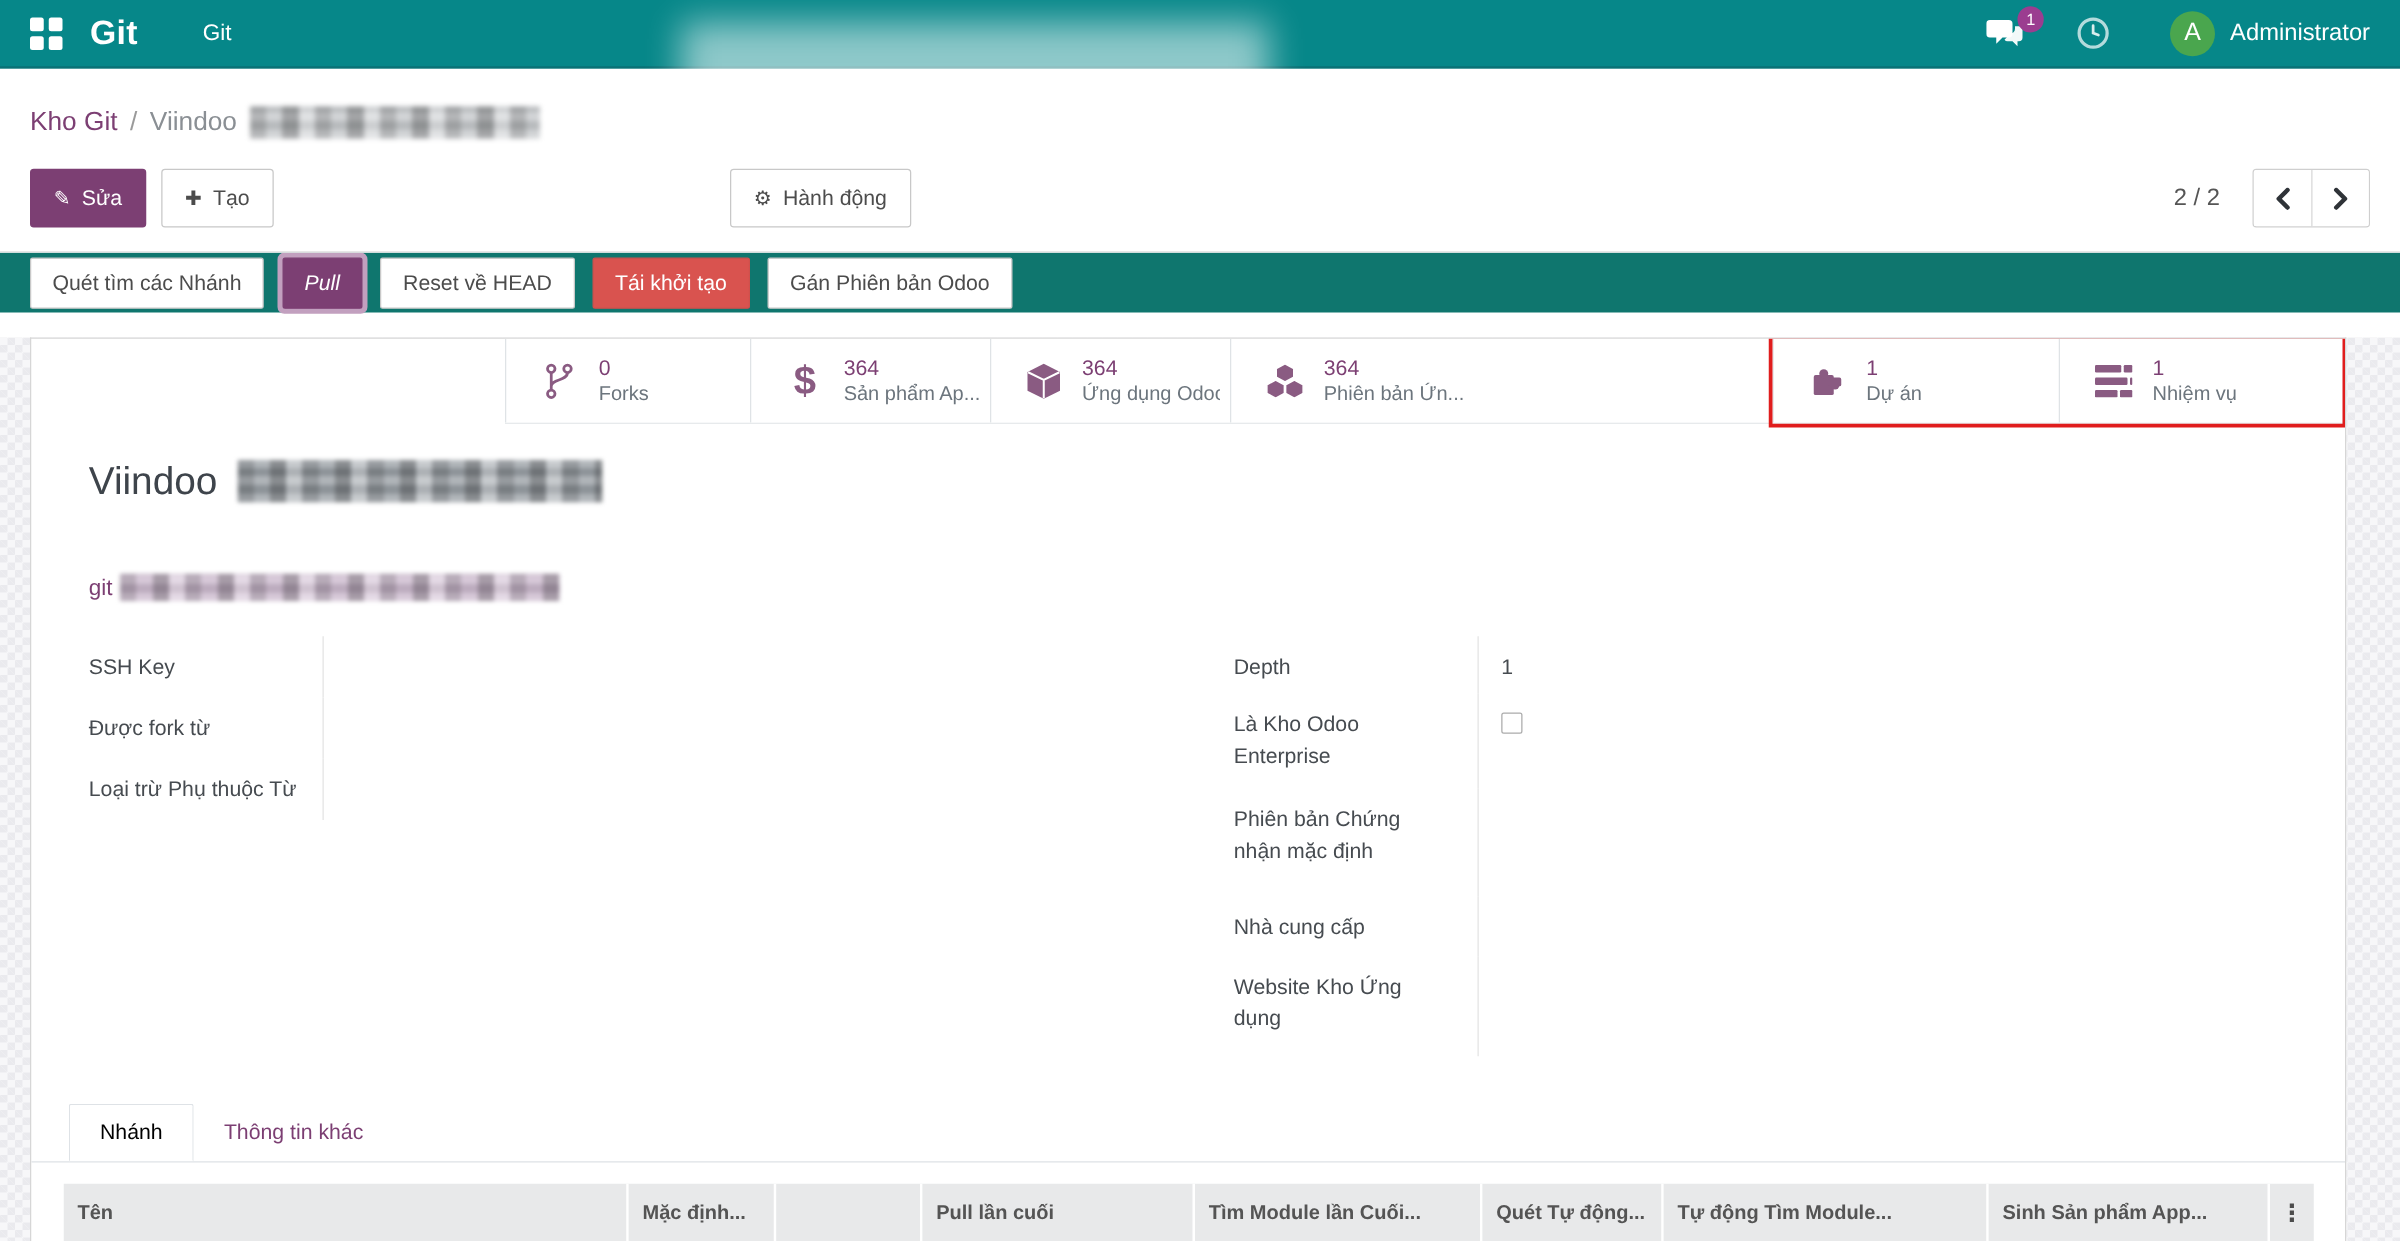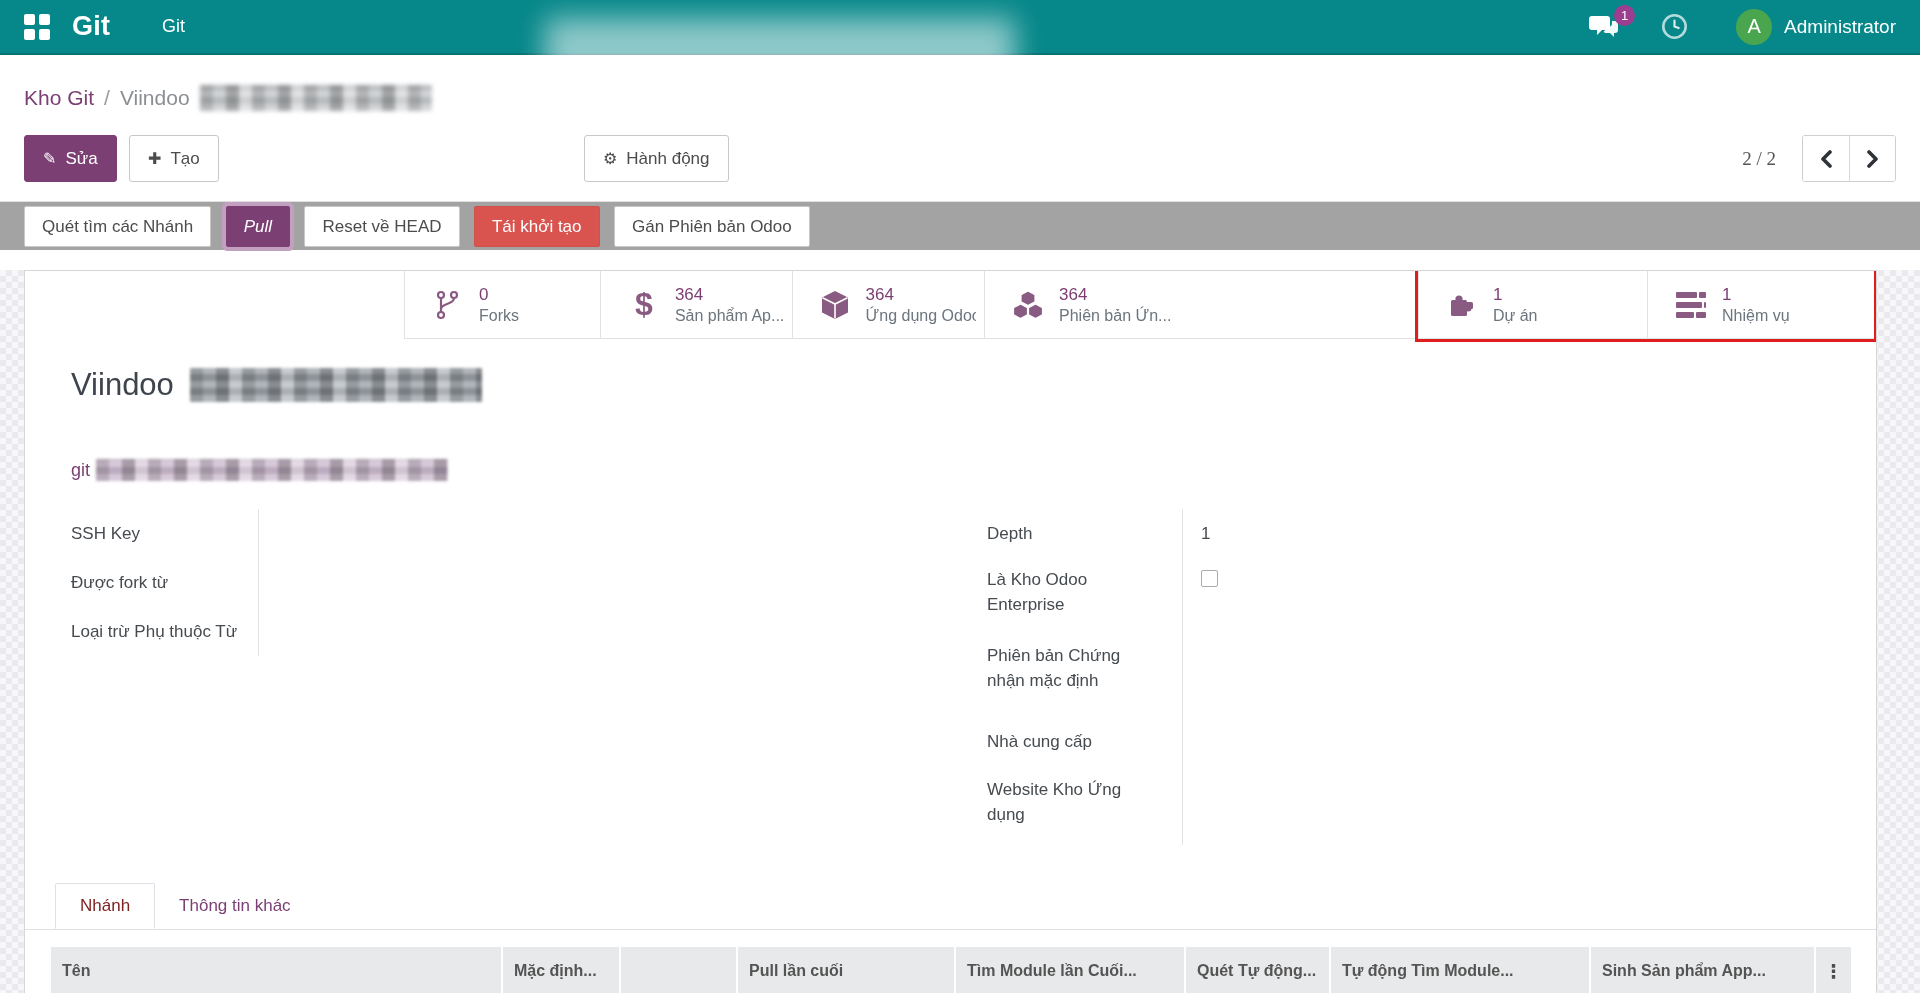--- a/index.html
+++ b/index.html
@@ -29,28 +29,28 @@
   .breadcrumb .bc-link { color:#7c3f73; cursor:pointer; }
   .breadcrumb .bc-sep { color:#9a9a9a; margin:0 10px; }
   .breadcrumb .bc-cur { color:#8a8f94; }
   .btn-row { position:absolute; left:24px; top:80px; right:24px; height:47px; }
   .btn { display:inline-flex; align-items:center; height:47px; padding:0 18px; font-size:17px;
     border:1px solid #c8c8c8; background:#fff; border-radius:3px; color:#4c4c4c; cursor:pointer; vertical-align:top; }
   .btn .ic { margin-right:9px; font-size:16px; }
   .btn-primary { background:#7c3f73; border-color:#7c3f73; color:#fff; }
   .btn-create { margin-left:8px; }
   .btn-action { position:absolute; left:560px; top:0; }
-  .pager { position:absolute; right:0; top:0; display:flex; align-items:center;font-family:Liberation Serif, serif; }
+  .pager { position:absolute; right:0; top:0; display:flex; align-items:center; }
   .pager-value { font-size:19px; color:#555; margin-right:26px; }
   .pager-group { display:flex; border:1px solid #cfcfcf; border-radius:3px; overflow:hidden; }
   .pager-btn { width:46px; height:45px; background:#fff; display:flex; align-items:center; justify-content:center; cursor:pointer; }
   .pager-btn + .pager-btn { border-left:1px solid #d8d8d8; }
 
   
-  .statusbar { height:48px; background:#a3a3a3; padding:4px 0 0 24px; }
+  .statusbar { height:48px; background:#0f766e; padding:4px 0 0 24px; }
   .sb-btn { display:inline-flex; align-items:center; height:41px; padding:0 17px; margin-right:10px;
     font-size:17px; background:#fff; border:1px solid #c8c8c8; border-radius:2px; color:#4c4c4c; cursor:pointer; }
   .sb-btn.purple { background:#7c3f73; border-color:#7c3f73; color:#fff; box-shadow:0 0 0 4px #c2a0bf;font-style:italic; }
   .sb-btn.red { background:#d9534f; border-color:#d0504c; color:#fff; }
 
   
   .page-bg { height:743px;
     background-color:#f7f7f9;
     background-image:
       linear-gradient(45deg,#eaeaee 25%,transparent 25%,transparent 75%,#eaeaee 75%),
@@ -92,21 +92,21 @@
   .fgroup-right .flabel { width:195px; }
   .fvalue { flex:1; border-left:1px solid #e3e3e3; padding:12px 0 0 18px; font-size:17px; color:#464b50; line-height:25px; }
   .rh1 { min-height:46px; } .rh2 { min-height:76px; } .rh3 { min-height:86px; } .rh4 { min-height:48px; } .rh5 { min-height:80px; }
   .lrow { min-height:49px; }
   .checkbox { width:17px; height:17px; border:1px solid #ababab; border-radius:2px; background:#fff; margin-top:3px; cursor:pointer; }
 
   
   .notebook { position:absolute; left:0; right:0; top:612px; }
   .tabs { display:flex; padding-left:30px; border-bottom:1px solid #dee2e6; }
   .tab { height:46px; display:flex; align-items:center; padding:0 24px; font-size:17px; cursor:pointer; }
-  .tab.active { border:1px solid #dee2e6; border-bottom:1px solid #fff; margin-bottom:-1px; background:#fff; color:#7f1d1d; border-radius:2px 2px 0 0; }
+  .tab.active { border:1px solid #dee2e6; border-bottom:1px solid #fff; margin-bottom:-1px; background:#fff; color:#000000; border-radius:2px 2px 0 0; }
   .tab.inactive { color:#7c3f73; }
 
   
   .list-header { position:absolute; left:26px; top:676px; width:1800px; display:flex; }
   .lh-cell { height:48px; background:#e8e9ea; color:#545454; font-size:16px; font-weight:600;
     display:flex; align-items:center; padding:0 11px; white-space:nowrap; overflow:hidden; border-right:2px solid #fff; cursor:pointer; }
   .lh-cell:last-child { border-right:none; }
   .c0{width:452px;} .c1{width:118px;} .c2{width:117px;} .c3{width:218px;} .c4{width:230px;}
   .c5{width:145px;} .c6{width:260px;} .c7{width:225px;}
   .c8{width:35px; justify-content:center; font-weight:700; font-size:19px; color:#4c4c4c;}

